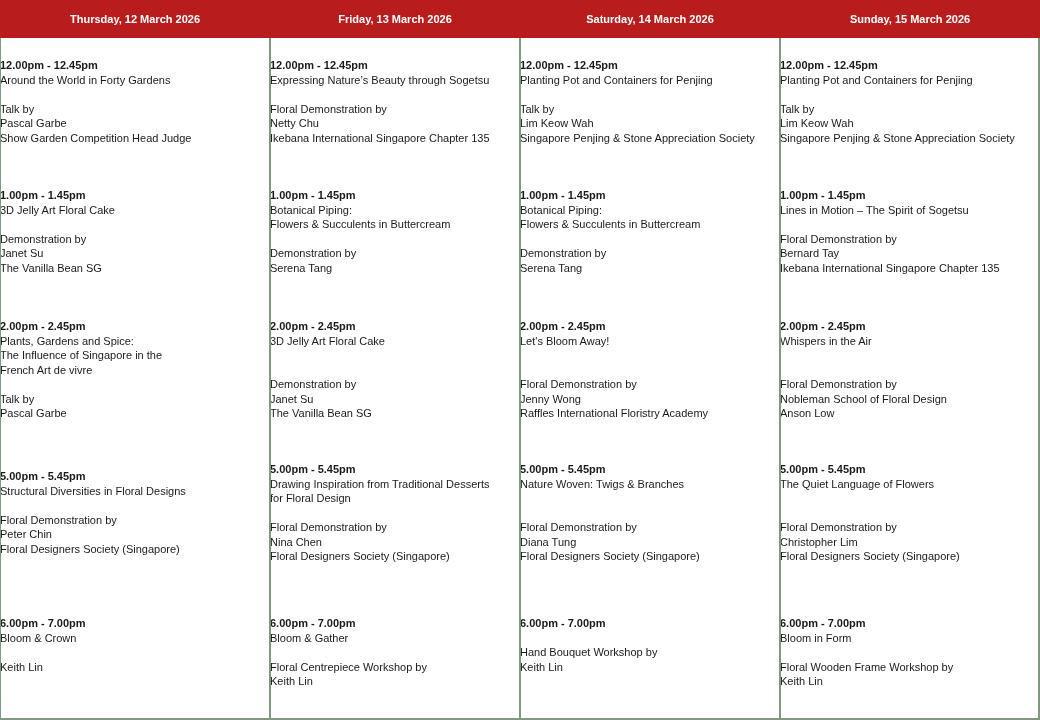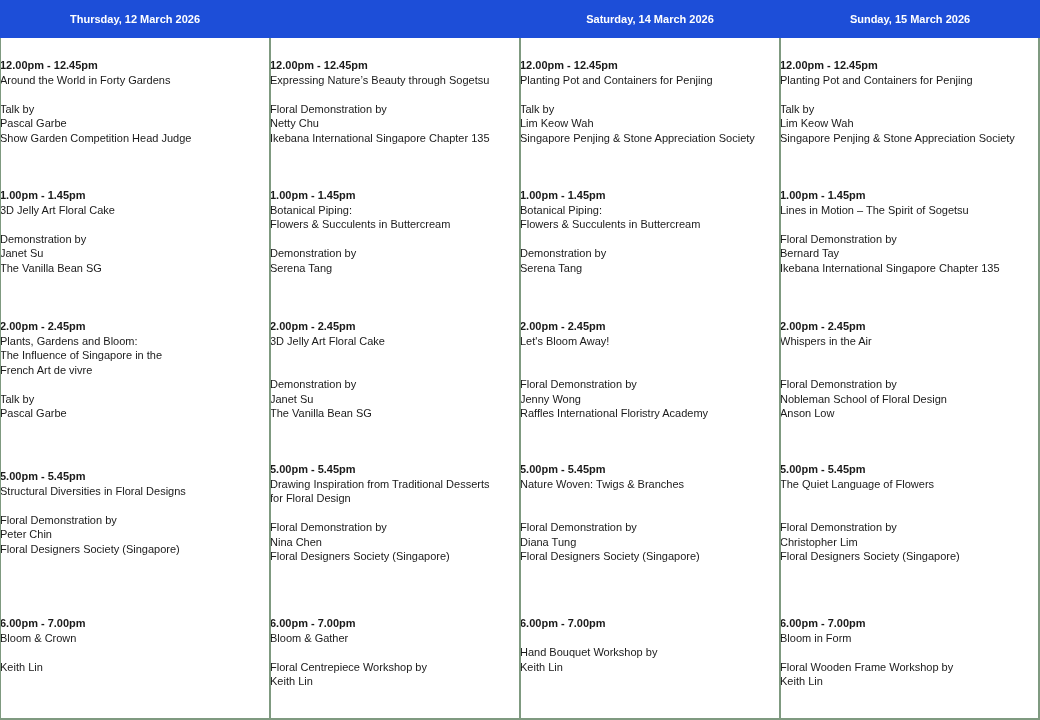--- a/index.html
+++ b/index.html
@@ -1,37 +1,38 @@
 <!DOCTYPE html>
 <html><head>
 <meta charset="utf-8">
 <style>
   html, body { margin:0; padding:0; background:#ffffff; }
   body { width:1040px; height:720px; overflow:hidden; position:relative;
          font-family:"Liberation Sans", sans-serif; color:#1a1a1a; }
   .table { position:absolute; left:0; top:0; width:1040px; height:720px; }
-  .header-row { position:absolute; left:0; top:0; width:1040px; height:38px; background:#1d4ed8; }
+  .header-row { position:absolute; left:0; top:0; width:1040px; height:38px; background:#b91c1c; }
   .hcell { position:absolute; top:0; height:38px; line-height:38px; text-align:center;
            color:#ffffff; font-weight:bold; font-size:11px; }
   .col { position:absolute; top:38px; height:682px; box-sizing:border-box; }
   .vline { position:absolute; top:38px; width:2px; height:682px; background:#7f9a80; }
   .bline { position:absolute; left:0; top:718px; width:1040px; height:2px; background:#7f9a80; }
   .lline { position:absolute; left:0; top:38px; width:1px; height:682px; background:#7f9a80; }
   .rline { position:absolute; left:1038px; top:38px; width:2px; height:682px; background:#7f9a80; }
   .session { position:absolute; left:0; width:100%; font-size:11px; line-height:14.5px; }
   .time { font-weight:bold; }
   .line { white-space:nowrap; }
   .gap { height:14.5px; }
 </style>
 </head>
 <body>
 
 <div class="table">
   <div class="header-row">
     <div class="hcell" style="left:0;width:270px;">Thursday, 12 March 2026</div>
+    <div class="hcell" style="left:270px;width:250px;">Friday, 13 March 2026</div>
     <div class="hcell" style="left:520px;width:260px;text-align:center;">Saturday, 14 March 2026</div>
     <div class="hcell" style="left:780px;width:260px;">Sunday, 15 March 2026</div>
   </div>
 
   <div class="col" style="left:0;width:270px;">
       <div class="session" style="top: 20px;">
         <div class="line time">12.00pm - 12.45pm</div>
         <div class="line ">Around the World in Forty Gardens</div>
         <div class="line gap"></div>
         <div class="line ">Talk by</div>
@@ -41,21 +42,21 @@
       <div class="session" style="top: 150px;">
         <div class="line time">1.00pm - 1.45pm</div>
         <div class="line ">3D Jelly Art Floral Cake</div>
         <div class="line gap"></div>
         <div class="line ">Demonstration by</div>
         <div class="line ">Janet Su</div>
         <div class="line ">The Vanilla Bean SG</div>
       </div>
       <div class="session" style="top: 281px;">
         <div class="line time">2.00pm - 2.45pm</div>
-        <div class="line ">Plants, Gardens and Bloom:</div>
+        <div class="line ">Plants, Gardens and Spice:</div>
         <div class="line ">The Influence of Singapore in the</div>
         <div class="line ">French Art de vivre</div>
         <div class="line gap"></div>
         <div class="line ">Talk by</div>
         <div class="line ">Pascal Garbe</div>
       </div>
       <div class="session" style="top: 431px;">
         <div class="line time">5.00pm - 5.45pm</div>
         <div class="line ">Structural Diversities in Floral Designs</div>
         <div class="line gap"></div>

